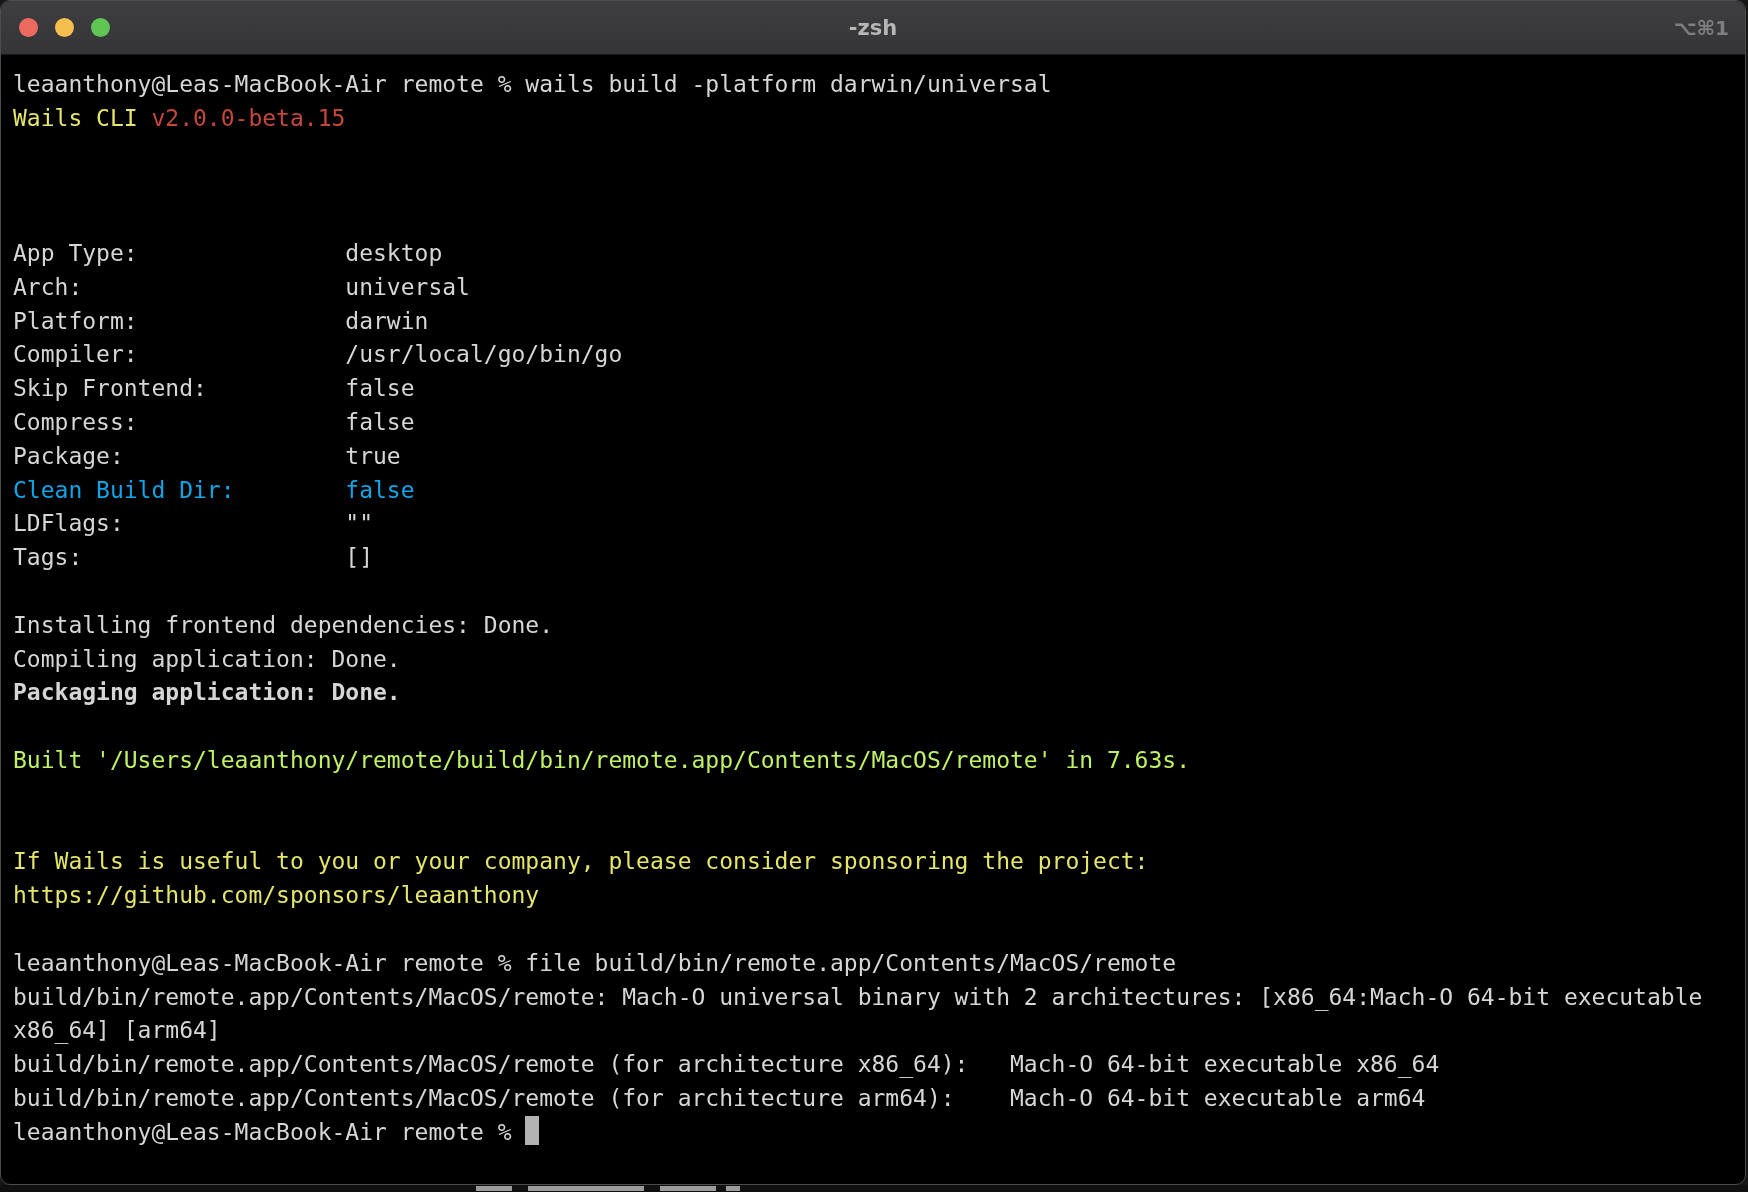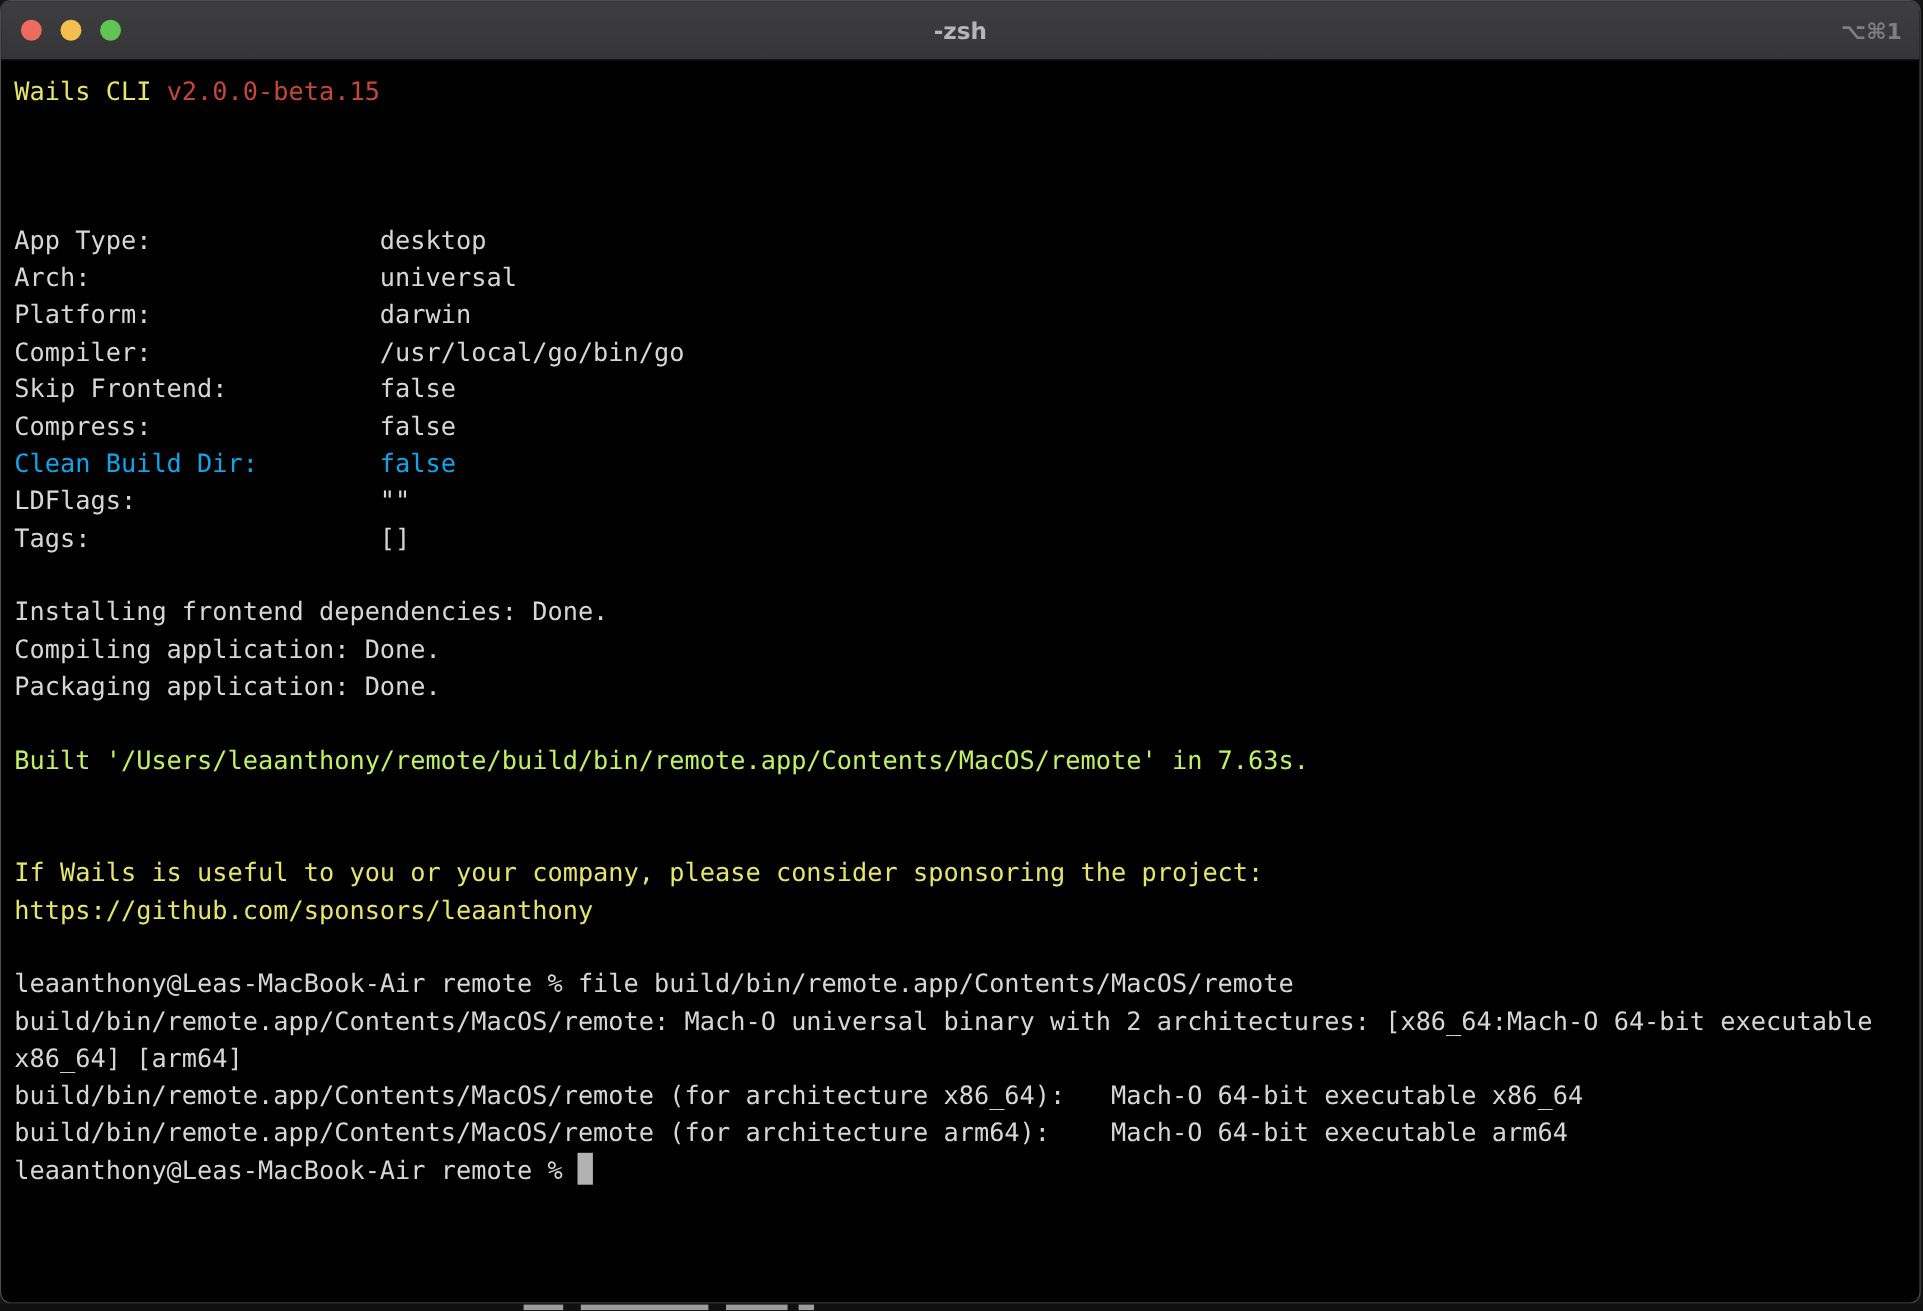--- a/index.html
+++ b/index.html
@@ -68,37 +68,39 @@
   <div class="titlebar">
     <div class="lights">
       <span class="traffic-light" style="background: rgb(237, 106, 94);"></span>
       <span class="traffic-light" style="background: rgb(245, 191, 79);"></span>
       <span class="traffic-light" style="background: rgb(97, 197, 84);"></span>
     </div>
     <div class="title">-zsh</div>
     <div class="shortcut">⌥⌘1</div>
   </div>
   <div class="screen" id="terminal-screen">
+      <div class="line"><span style="color: rgb(214, 214, 214);">leaanthony@Leas-MacBook-Air remote % wails build -platform darwin/universal</span></div>
       <div class="line"><span style="color: rgb(229, 229, 106);">Wails CLI </span><span style="color: rgb(197, 71, 60); text-align: right;">v2.0.0-beta.15</span></div>
       <div class="line"></div>
       <div class="line"></div>
       <div class="line"></div>
       <div class="line"><span style="color: rgb(214, 214, 214);">App Type:               desktop</span></div>
       <div class="line"><span style="color: rgb(214, 214, 214);">Arch:                   universal</span></div>
       <div class="line"><span style="color: rgb(214, 214, 214);">Platform:               darwin</span></div>
       <div class="line"><span style="color: rgb(214, 214, 214);">Compiler:               /usr/local/go/bin/go</span></div>
       <div class="line"><span style="color: rgb(214, 214, 214);">Skip Frontend:          false</span></div>
       <div class="line"><span style="color: rgb(214, 214, 214);">Compress:               false</span></div>
+      <div class="line"><span style="color: rgb(214, 214, 214);">Package:                true</span></div>
       <div class="line"><span style="color: #0ea5e9;">Clean Build Dir:        false</span></div>
       <div class="line"><span style="color: rgb(214, 214, 214);">LDFlags:                ""</span></div>
       <div class="line"><span style="color: rgb(214, 214, 214);">Tags:                   []</span></div>
       <div class="line"></div>
       <div class="line"><span style="color: rgb(214, 214, 214);">Installing frontend dependencies: Done.</span></div>
       <div class="line"><span style="color: rgb(214, 214, 214);">Compiling application: Done.</span></div>
-      <div class="line"><span style="color: rgb(214, 214, 214);">Packaging application: Done.</span></div>
+      <div class="line"><span style="color: rgb(214, 214, 214); font-weight: bold;">Packaging application: Done.</span></div>
       <div class="line"></div>
       <div class="line"><span style="color: #bef264;">Built '/Users/leaanthony/remote/build/bin/remote.app/Contents/MacOS/remote' in 7.63s.</span></div>
       <div class="line"></div>
       <div class="line"></div>
       <div class="line"><span style="color: rgb(229, 229, 106);">If Wails is useful to you or your company, please consider sponsoring the project:</span></div>
       <div class="line"><span style="color: rgb(229, 229, 106);">https://github.com/sponsors/leaanthony</span></div>
       <div class="line"></div>
       <div class="line"><span style="color: rgb(214, 214, 214);">leaanthony@Leas-MacBook-Air remote % file build/bin/remote.app/Contents/MacOS/remote</span></div>
       <div class="line"><span style="color: rgb(214, 214, 214);">build/bin/remote.app/Contents/MacOS/remote: Mach-O universal binary with 2 architectures: [x86_64:Mach-O 64-bit executable</span></div>
       <div class="line"><span style="color: rgb(214, 214, 214);">x86_64] [arm64]</span></div>

